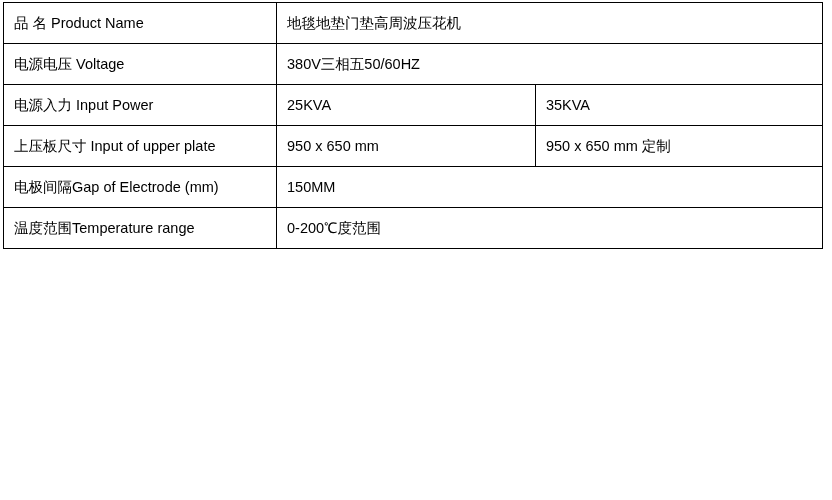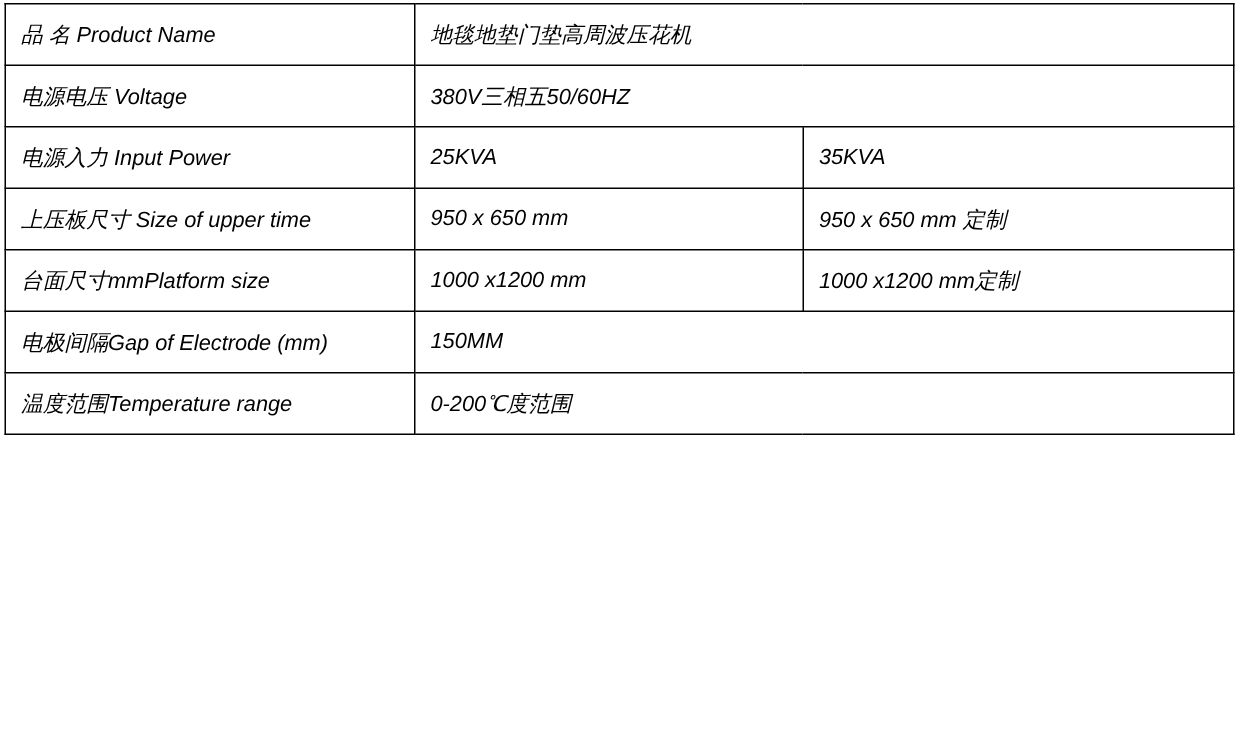--- a/index.html
+++ b/index.html
@@ -12,21 +12,20 @@
     height: 500px;
     font-family: "Liberation Sans", sans-serif;
     color: #000000;
     overflow: hidden;
   }
   .spec-table {
     border-collapse: collapse;
     width: 820px;
     margin: 2px 0 0 3px;
     table-layout: fixed;
-    font-style: italic;
   }
   .spec-table td {
     border: 1px solid #000000;
     height: 40px;
     font-size: 14.5px;
     padding: 0 10px;
     vertical-align: middle;
   }
   .col-label { width: 272px; }
   .col-a { width: 258px; }
@@ -62,28 +61,23 @@
     <tr>
       <td class="label">电源电压 Voltage</td>
       <td class="val" colspan="2">380V三相五50/60HZ</td>
     </tr>
     <tr>
       <td class="label">电源入力  Input Power</td>
       <td class="val">25KVA</td>
       <td class="val">35KVA</td>
     </tr>
     <tr>
-      <td class="label">上压板尺寸 Size of upper time</td>
+      <td class="label">上压板尺寸 Input of upper plate</td>
       <td class="val">950 x 650 mm</td>
       <td class="val">950 x 650 mm 定制</td>
-    </tr>
-    <tr>
-      <td class="label">台面尺寸mmPlatform size</td>
-      <td class="val">1000 x1200 mm</td>
-      <td class="val">1000 x1200 mm定制</td>
     </tr>
     <tr>
       <td class="label">电极间隔Gap of Electrode (mm)</td>
       <td class="val" colspan="2">150MM</td>
     </tr>
     <tr>
       <td class="label">温度范围Temperature range</td>
       <td class="val" colspan="2">0-200℃度范围</td>
     </tr>
   </tbody>

